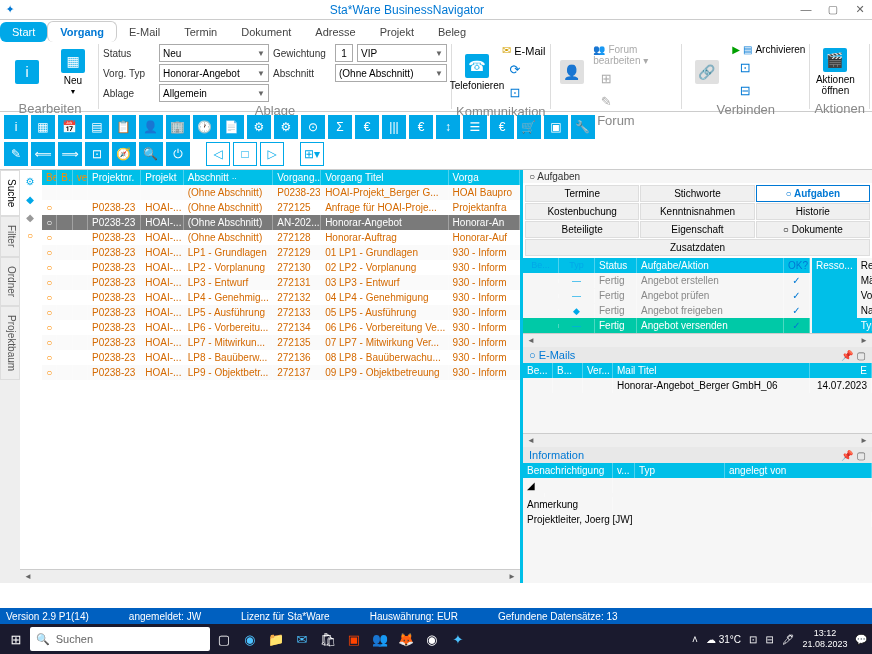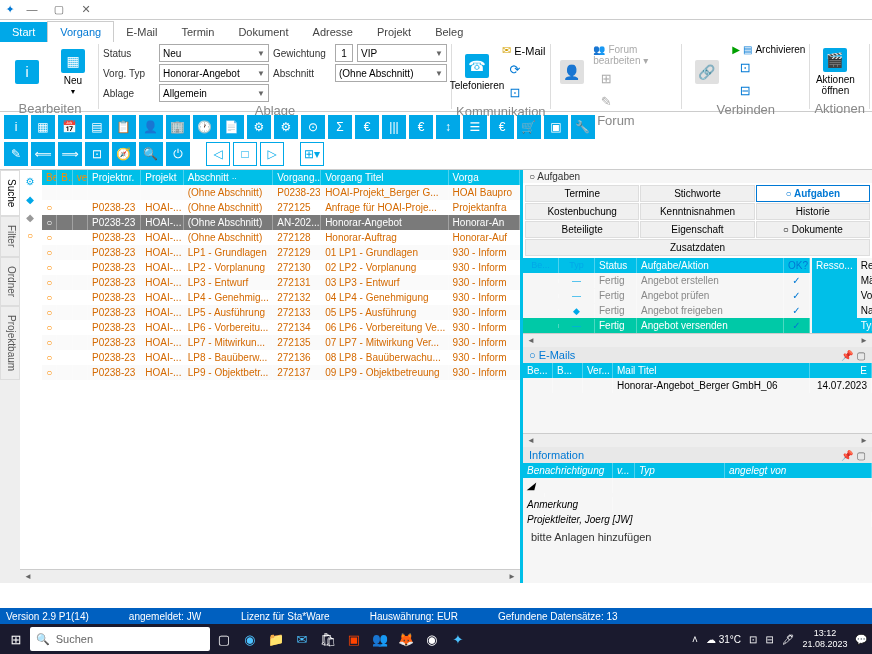--- a/index.html
+++ b/index.html
@@ -4,23 +4,23 @@
 <style>
 * { margin: 0; padding: 0; box-sizing: border-box; font-family: "Segoe UI", Tahoma, sans-serif; }
 body { width: 872px; height: 654px; background: #fff; font-size: 11px; overflow: hidden; position: relative; }
 
 .titlebar { display: flex; align-items: center; height: 20px; background: #fff; border-bottom: 1px solid #ccc; }
 .titlebar .logo { width: 20px; height: 20px; display: flex; align-items: center; justify-content: center; color: #0078d4; }
 .titlebar .title { flex: 1; text-align: center; color: #0078d4; font-size: 12px; }
 .titlebar .win-controls span { width: 24px; display: inline-block; text-align: center; color: #666; cursor: pointer; }
 
 .tabstrip { display: flex; height: 22px; background: #fff; align-items: flex-end; }
-.tab { padding: 4px 12px; font-size: 11px; color: #444; cursor: pointer; }
+.tab { padding: 4px 12px; font-size: 11px; color: #444; cursor: pointer; border-radius: 6px; }
 .tab.start { background: #00a8e8; color: #fff; }
-.tab.active { border: 1px solid #ccc; border-bottom: none; color: #0078d4; }
+.tab.active { border: 1px solid #ccc; border-bottom: none; color: #0078d4; font-weight: bold; }
 
 .ribbon { display: flex; height: 70px; border-bottom: 1px solid #ccc; background: #fff; padding: 2px; }
 .ribbon-group { display: flex; flex-direction: column; border-right: 1px solid #ddd; padding: 0 4px; }
 .ribbon-group-content { flex: 1; display: flex; align-items: flex-start; gap: 4px; }
 .ribbon-group-label { font-size: 13px; color: #888; text-align: center; padding: 1px 0; }
 .ribbon-bigbtn { display: flex; flex-direction: column; align-items: center; justify-content: center; width: 42px; height: 56px; cursor: pointer; font-size: 10px; text-align: center; gap: 2px; }
 .ribbon-bigbtn .ico { width: 24px; height: 24px; background: #00a8e8; border-radius: 2px; display: flex; align-items: center; justify-content: center; color: #fff; font-size: 14px; }
 .ribbon-bigbtn.muted .ico { background: #e0e0e0; color: #999; }
 .ribbon-bigbtn.muted { color: #aaa; }
 .form-rows { display: flex; flex-direction: column; gap: 2px; }
@@ -90,36 +90,37 @@
 .scrollbar-h::after { content: "►"; font-size: 8px; padding: 0 4px; color: #666; margin-left: auto; }
 
 .emails { font-size: 10px; }
 .emails .egh { display: flex; background: #00bfe8; color: #fff; }
 .emails .egh > div, .emails .egr > div { padding: 2px 4px; border-right: 1px solid rgba(255,255,255,0.3); }
 .emails .egr { display: flex; justify-content: space-between; }
 .e-b { width: 30px; } .e-v { width: 30px; } .e-t { flex: 1; } .e-d { width: 62px; text-align: right; }
 
 .info-grid { font-size: 10px; }
 .info-grid .igh { display: flex; background: #00bfe8; color: #fff; }
-.info-grid .igh > div, .info-grid .igr > div { padding: 2px 4px; border-right: 1px solid rgba(255,255,255,0.3); font-style: italic; }
+.info-grid .igh > div, .info-grid .igr > div { padding: 2px 4px; border-right: 1px solid rgba(255,255,255,0.3); }
 .i-b { width: 90px; } .i-v { width: 22px; } .i-t { width: 90px; } .i-a { flex: 1; }
 .info-note { padding: 4px 8px; font-size: 11px; color: #333; flex: 1; }
 
 .statusbar { position: absolute; bottom: 30px; left: 0; right: 0; height: 16px; background: #0060c0; color: #fff; font-size: 10px; display: flex; align-items: center; padding: 0 6px; gap: 40px; }
 .taskbar { position: absolute; bottom: 0; left: 0; right: 0; height: 30px; background: #1a1a2e; display: flex; align-items: center; padding: 0 4px; gap: 2px; }
 .taskbar .tbi { width: 24px; height: 24px; display: flex; align-items: center; justify-content: center; font-size: 13px; cursor: pointer; color: #fff; }
 .taskbar .search { flex: 0 0 180px; height: 24px; background: #fff; display: flex; align-items: center; padding: 0 6px; gap: 6px; color: #666; font-size: 11px; border-radius: 2px; }
 .taskbar .tray { margin-left: auto; display: flex; align-items: center; gap: 8px; color: #fff; font-size: 10px; }
 .taskbar .clock { display: flex; flex-direction: column; align-items: center; font-size: 9px; line-height: 11px; }
 </style>
 </head>
 <body>
 
 <div class="titlebar">
   <span class="logo">✦</span>
+  <span class="title">Sta*Ware BusinessNavigator</span>
   <div class="win-controls">
     <span>—</span>
     <span>▢</span>
     <span>✕</span>
   </div>
 </div>
 
 <div class="tabstrip">
   <div class="tab start">Start</div>
   <div class="tab active">Vorgang</div>
@@ -569,21 +570,20 @@
         <div class="i-t">Typ</div>
         <div class="i-a">angelegt von</div>
       </div>
       <div class="igr">
         <div class="i-b">◢</div>
           <div class="i-v"></div>
         <div class="i-t">Anmerkung</div>
         <div class="i-a">Projektleiter, Joerg [JW]</div>
       </div>
     </div>
-    <div class="info-note">bitte Anlagen hinzufügen</div>
   </div>
 </div>
 
 <div class="statusbar">
   <span>Version 2.9 P1(14)</span>
   <span>angemeldet: JW</span>
   <span>Lizenz für Sta*Ware</span>
   <span>Hauswährung: EUR</span>
   <span>Gefundene Datensätze: 13</span>
 </div>

